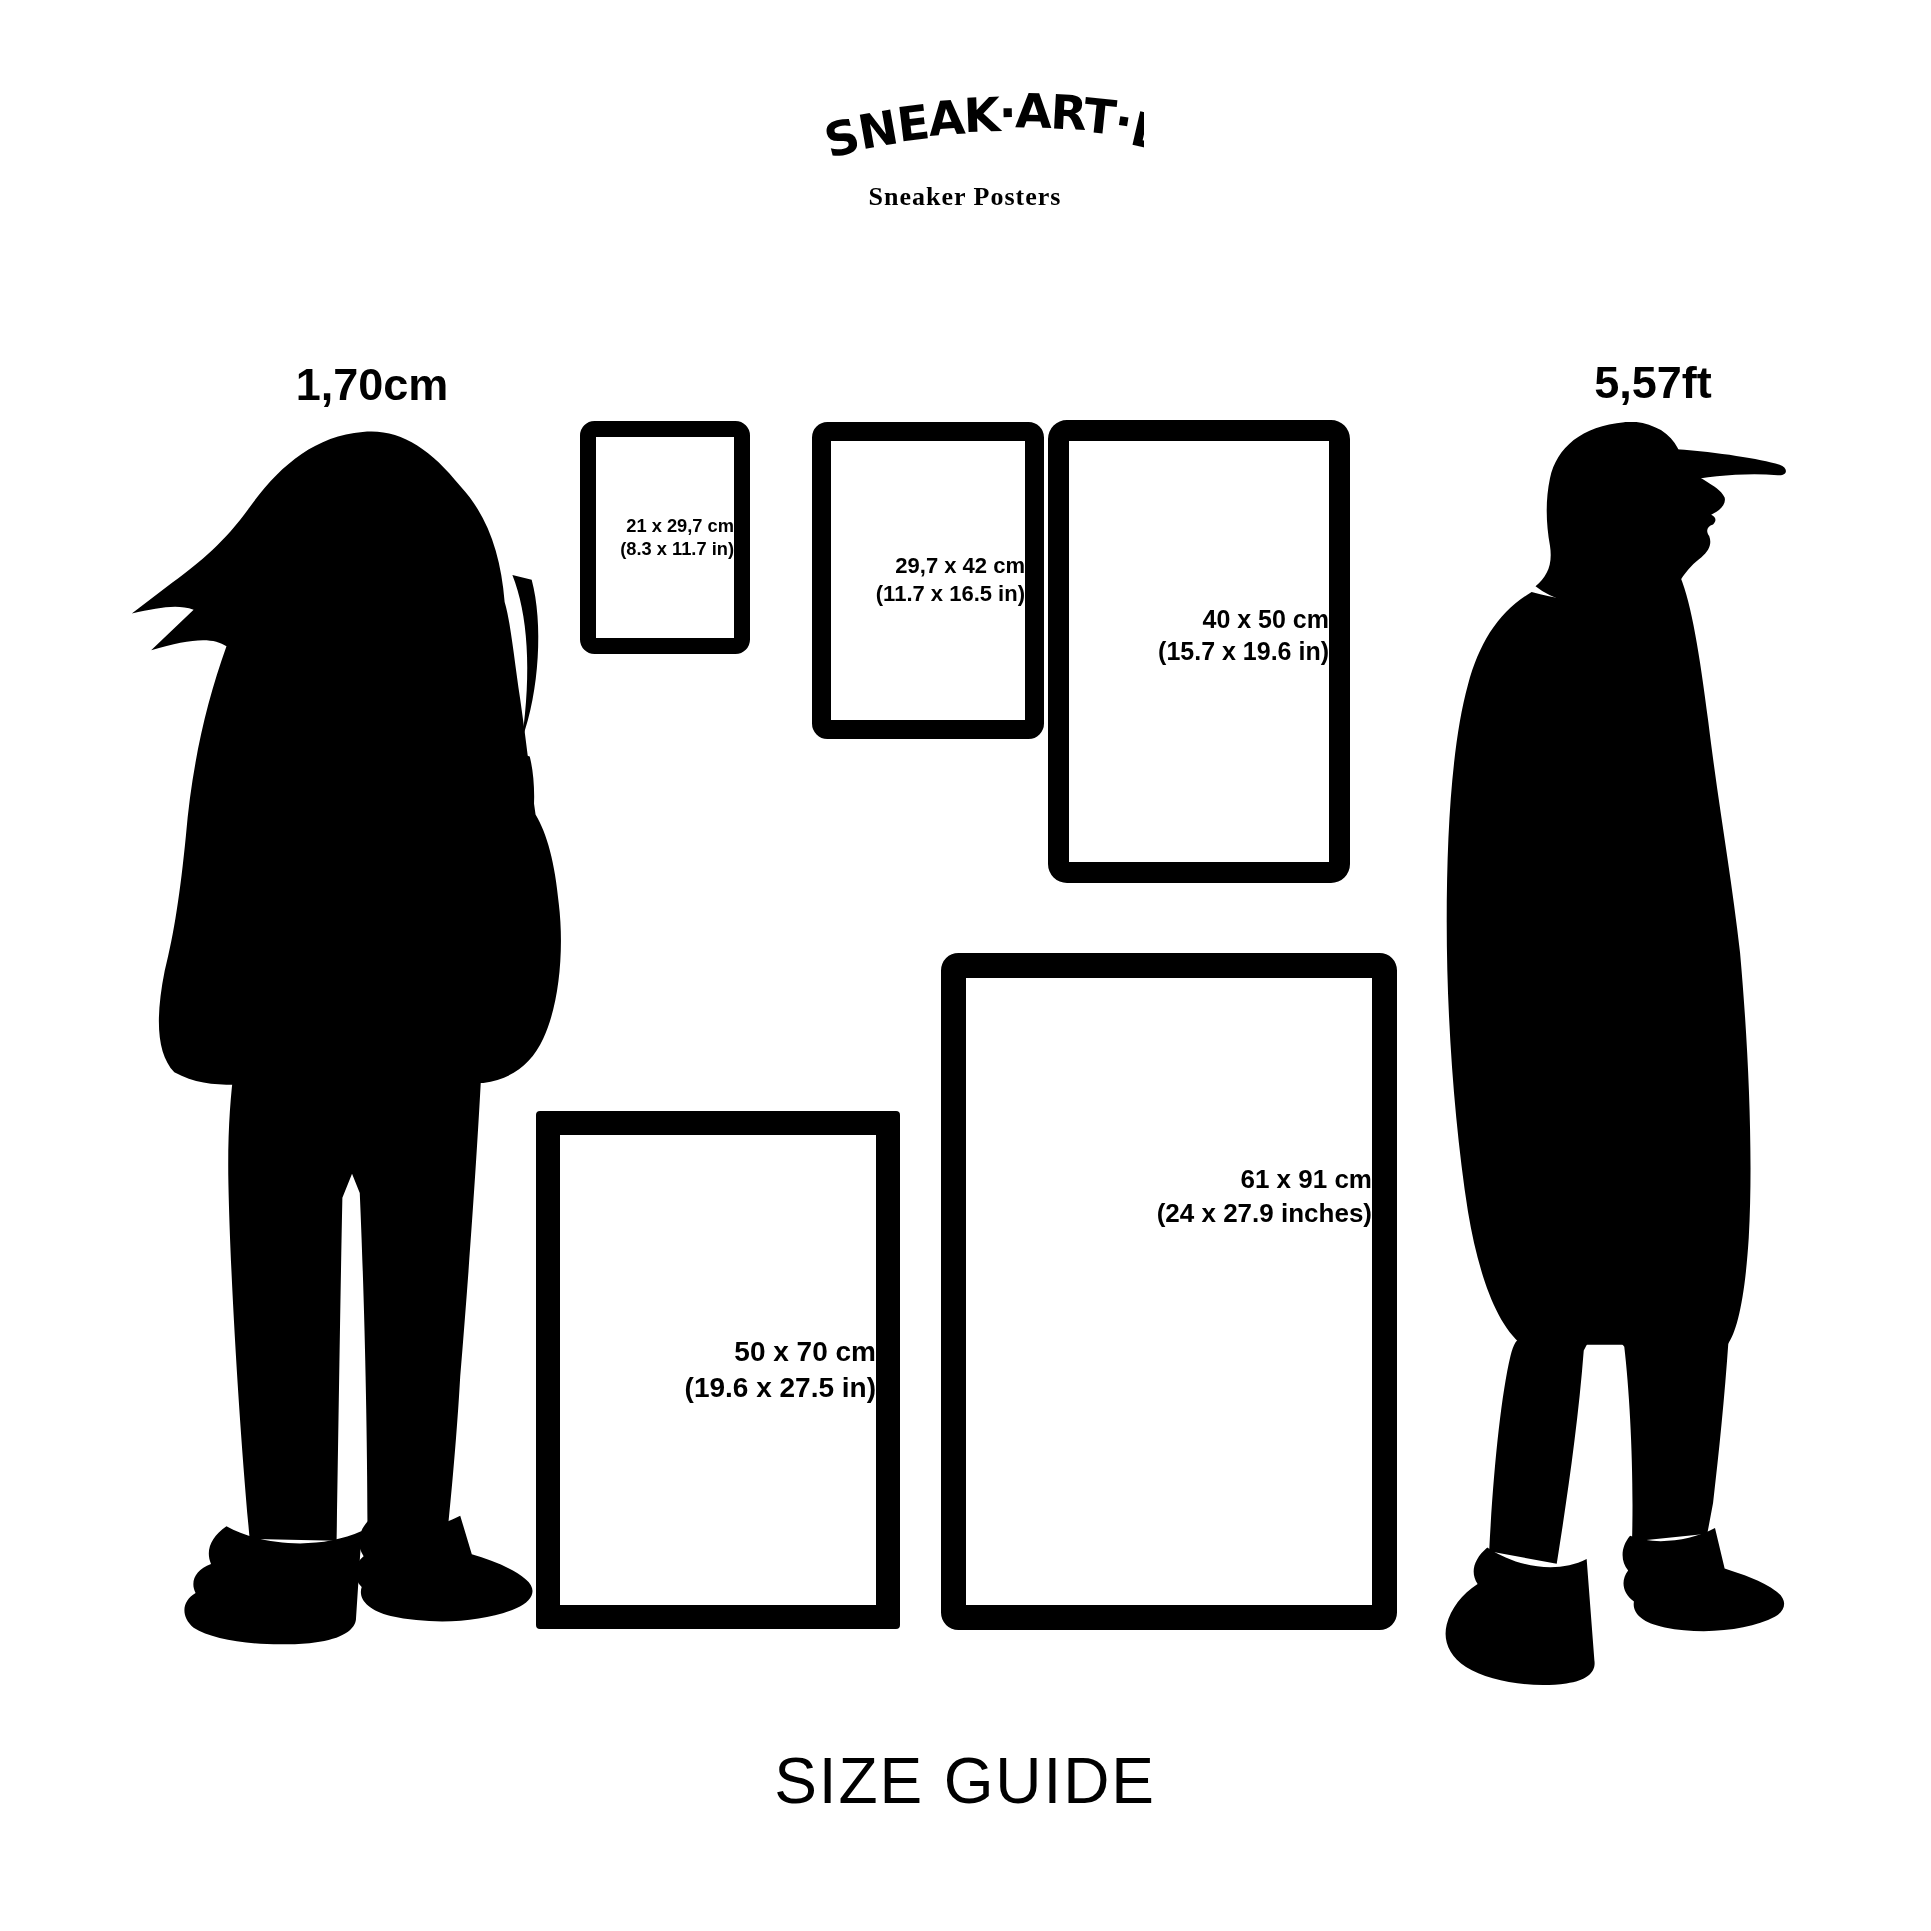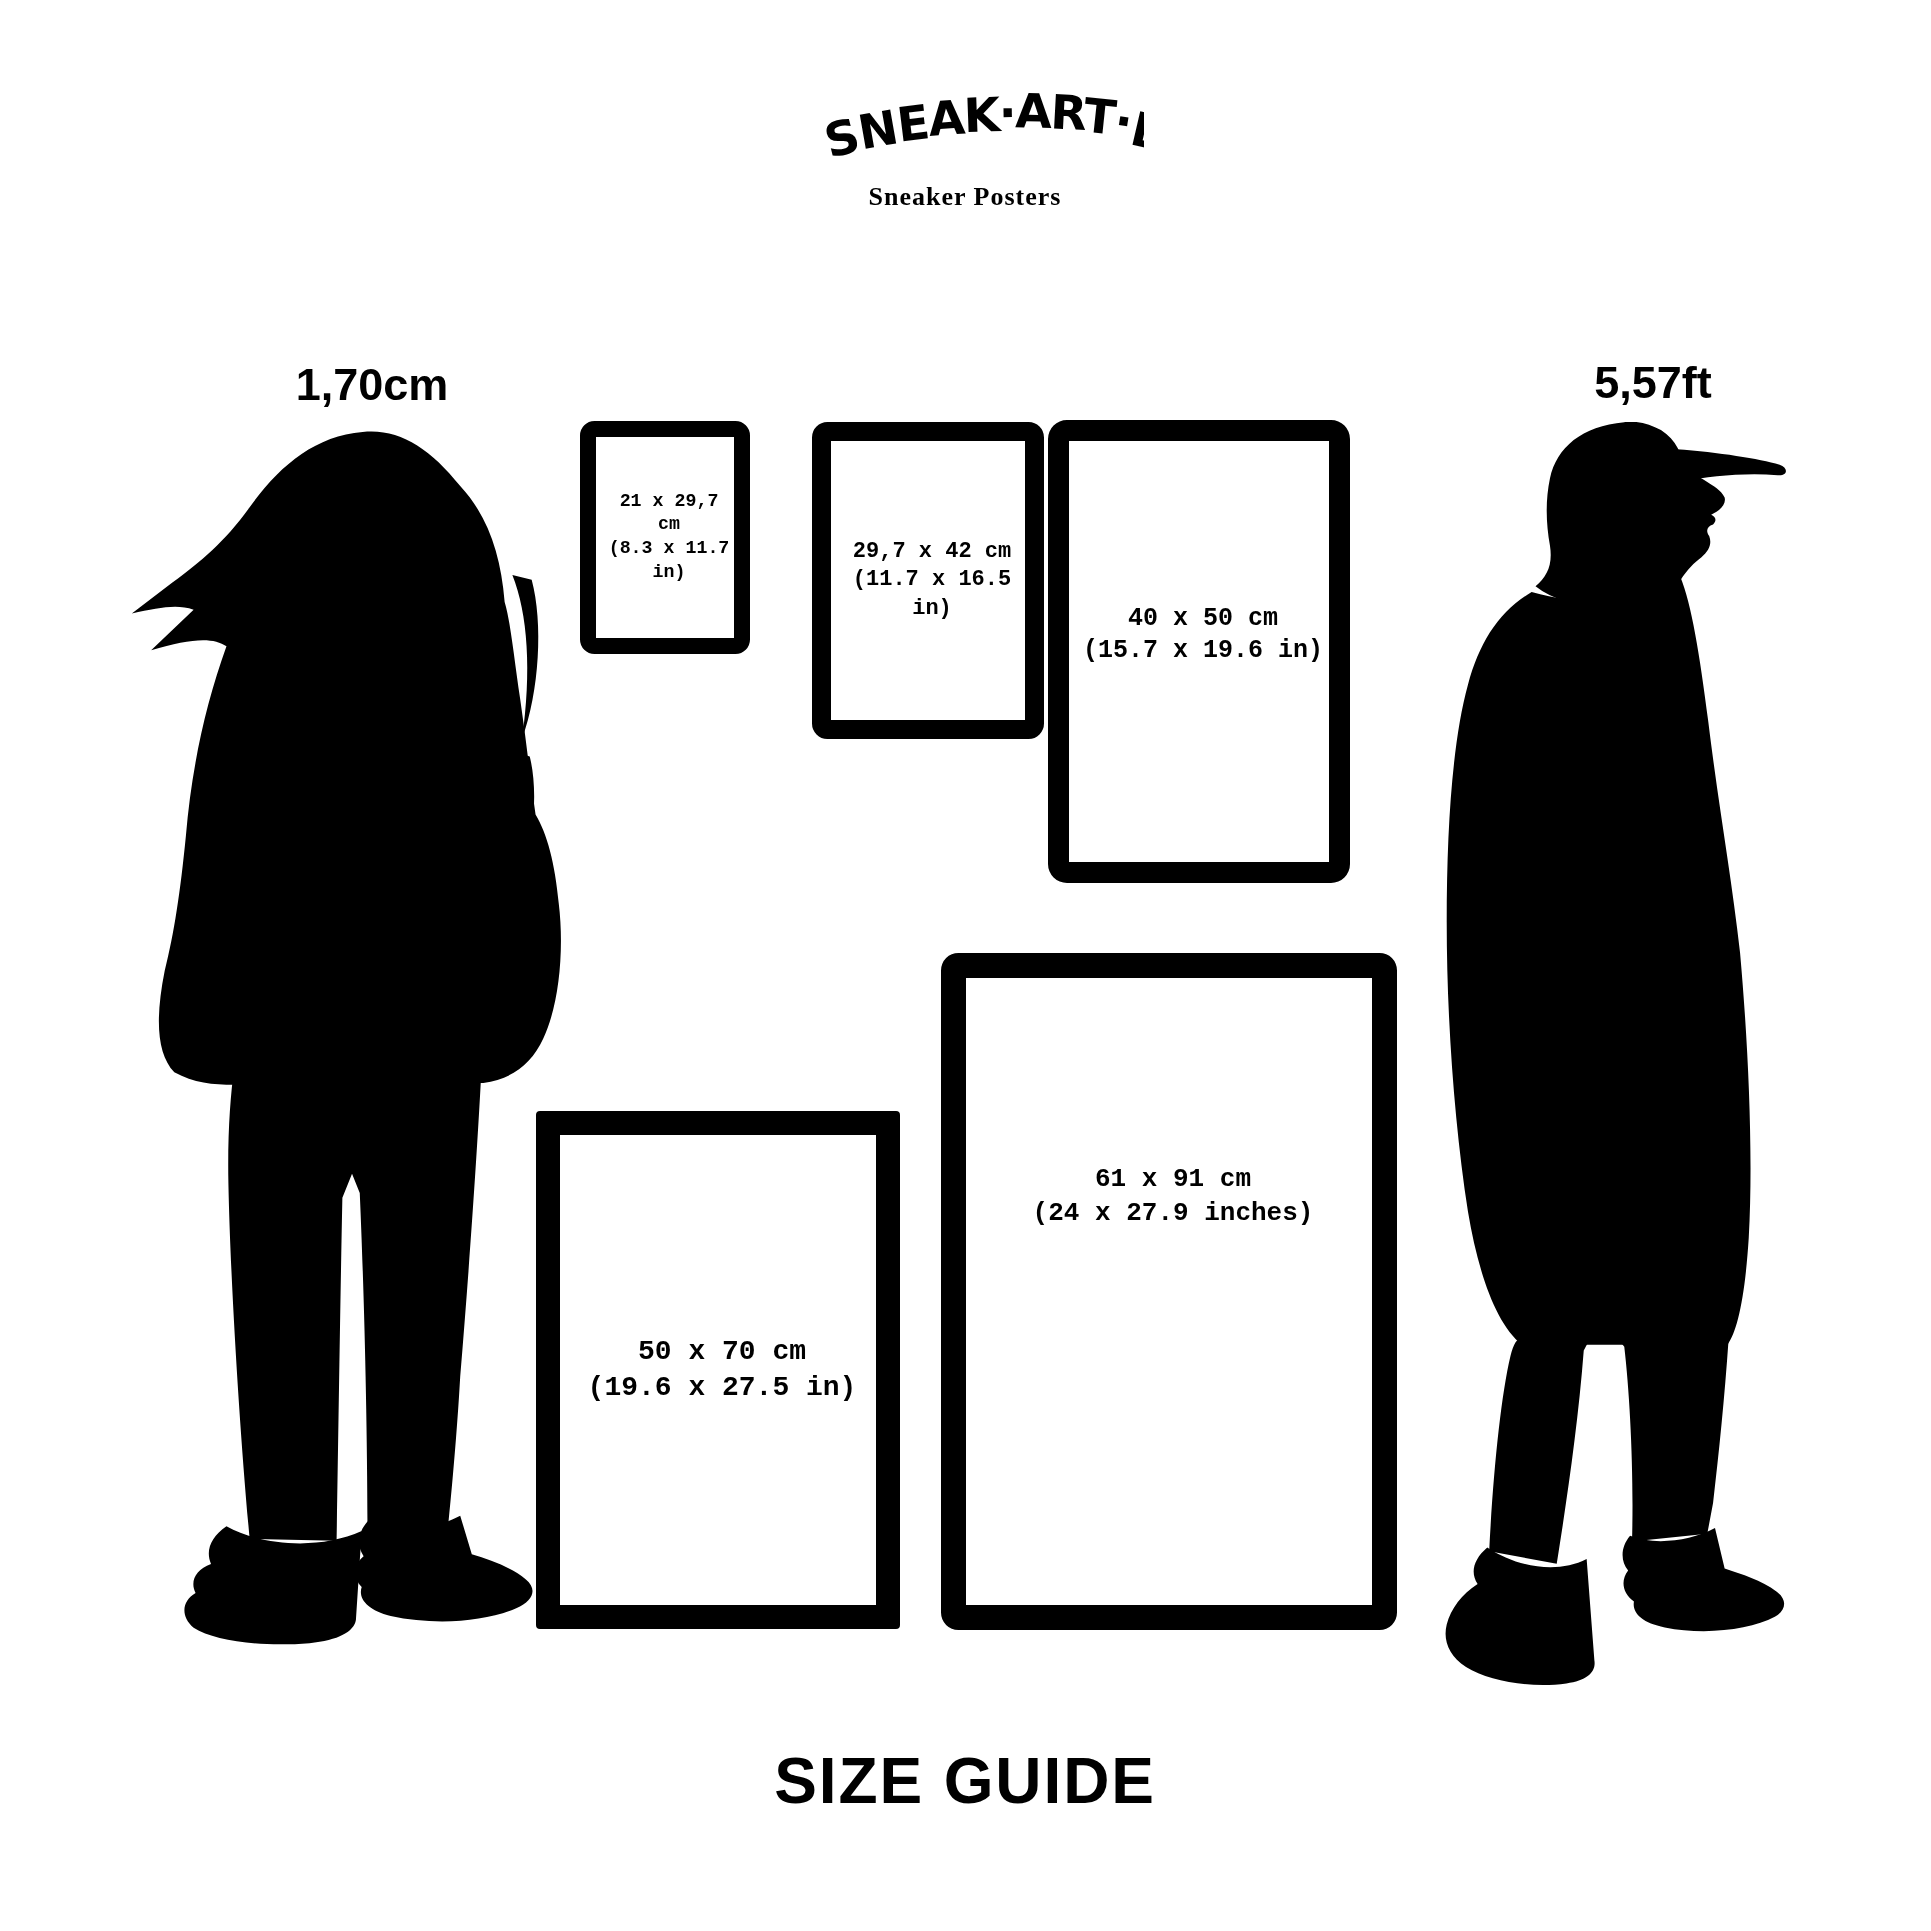--- a/index.html
+++ b/index.html
@@ -32,21 +32,21 @@
 
   
   .frame {
     position: absolute;
     border-style: solid; border-color: #000;
     background: #fff; box-sizing: border-box;
   }
   .frame-label {
     position: absolute; left: 8px; right: 0;
     transform: translateY(-50%);
-    text-align: center; font-weight: bold; line-height: 1.3; font-family: Liberation Mono, monospace;
+    text-align: right; font-weight: bold; line-height: 1.3;
   }
   .frame-label span { display: block; }
 
   #frame-1 { left: 580px;  top: 421px;  width: 170px; height: 233px; border-width: 16.4px; border-radius: 14.5px; }
   #frame-1 .frame-label { top: 50%; font-size: 18.3px; }
   #frame-2 { left: 780px;  top: 422px;  width: 232px; height: 317px; border-width: 19.3px; border-radius: 15.4px; margin-left: 32px; }
   #frame-2 .frame-label { top: 50%; font-size: 22px; }
   #frame-3 { left: 1048px; top: 420px;  width: 302px; height: 463px; border-width: 21px; border-radius: 19px; padding-left: 20px; }
   #frame-3 .frame-label { top: 46%; font-size: 25px; }
   #frame-4 { left: 536px;  top: 1111px; width: 364px; height: 518px; border-width: 24px; border-radius: 4px; }
@@ -54,21 +54,21 @@
   #frame-5 { left: 941px;  top: 953px;  width: 456px; height: 677px; border-width: 25px; border-radius: 17.4px; }
   #frame-5 .frame-label { top: 35%; font-size: 26px; }
 
   
   .woman-svg { position: absolute; left: 126px; top: 430px; }
   .man-svg   { position: absolute; left: 1439px; top: 422px; }
 
   
   .page-title {
     position: absolute; left: 579px; top: 1744px; width: 772px;
-    text-align: center; font-weight: bold; font-size: 64px;
+    text-align: center; font-weight: normal; font-size: 64px;
     letter-spacing: 1.9px;
   }
 </style>
 </head>
 <body>
 
 <div class="canvas">
 
   <svg class="logo-svg" width="328" height="145" viewBox="0 0 340 150">
     <text x="14" y="112" font-family="DejaVu Sans, Liberation Sans, sans-serif" font-weight="bold" font-size="49" letter-spacing="-2" rotate="-14 -10 -7 -4 -2 -1 1 3 6 9 13 17" dy="0 -9 -8 -6 -4 -3 -2 1 3 5 8 10" fill="#000000">SNEAK·ART·EL</text>

